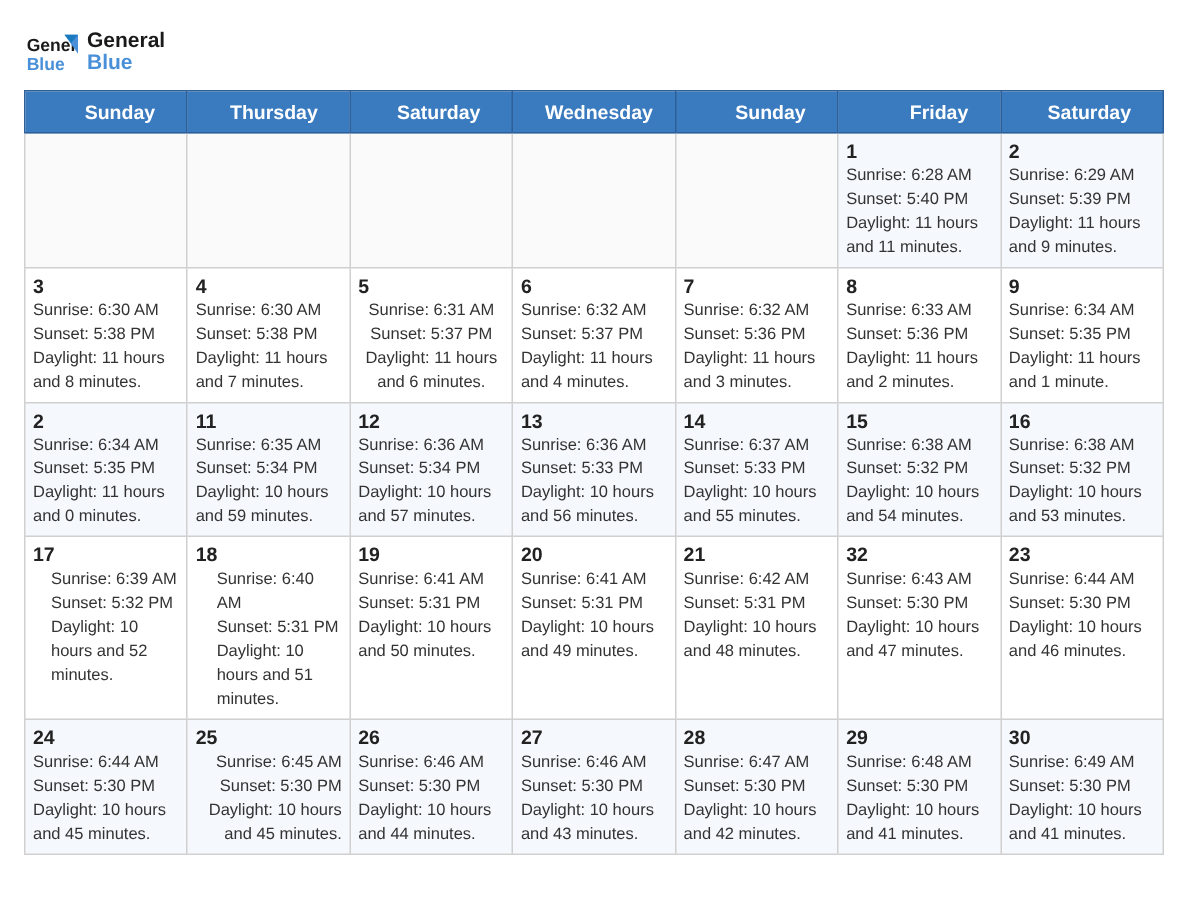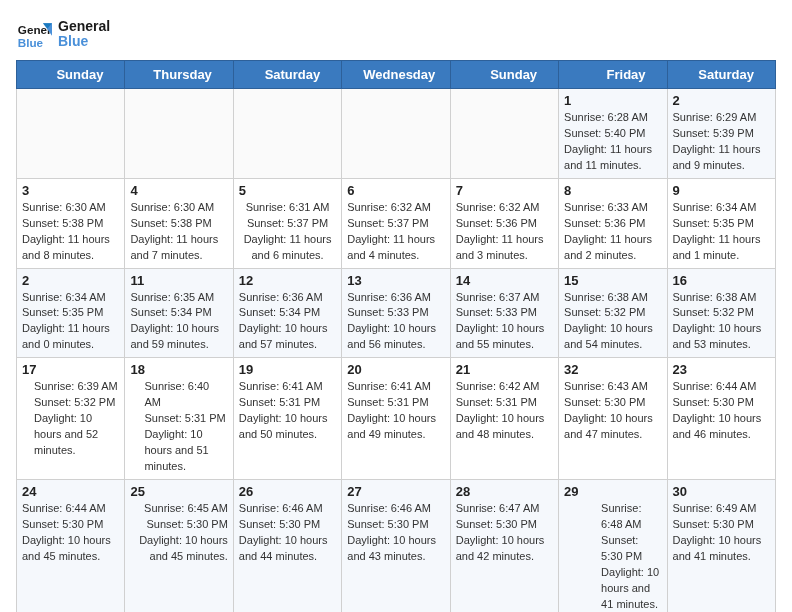--- a/index.html
+++ b/index.html
@@ -287,21 +287,21 @@
 Daylight: 10 hours and 43 minutes.</div>
         </td>
         <td>
           <div class="day-num">28</div>
           <div class="day-info" style="white-space: pre-line;">Sunrise: 6:47 AM
 Sunset: 5:30 PM
 Daylight: 10 hours and 42 minutes.</div>
         </td>
         <td>
           <div class="day-num">29</div>
-          <div class="day-info" style="white-space: pre-line; margin-left: 37px;">Sunrise: 6:48 AM
+          <div class="day-info" style="white-space: pre-line;">Sunrise: 6:48 AM
 Sunset: 5:30 PM
 Daylight: 10 hours and 41 minutes.</div>
         </td>
         <td>
           <div class="day-num">30</div>
           <div class="day-info" style="white-space: pre-line;">Sunrise: 6:49 AM
 Sunset: 5:30 PM
 Daylight: 10 hours and 41 minutes.</div>
         </td>
       </tr>

